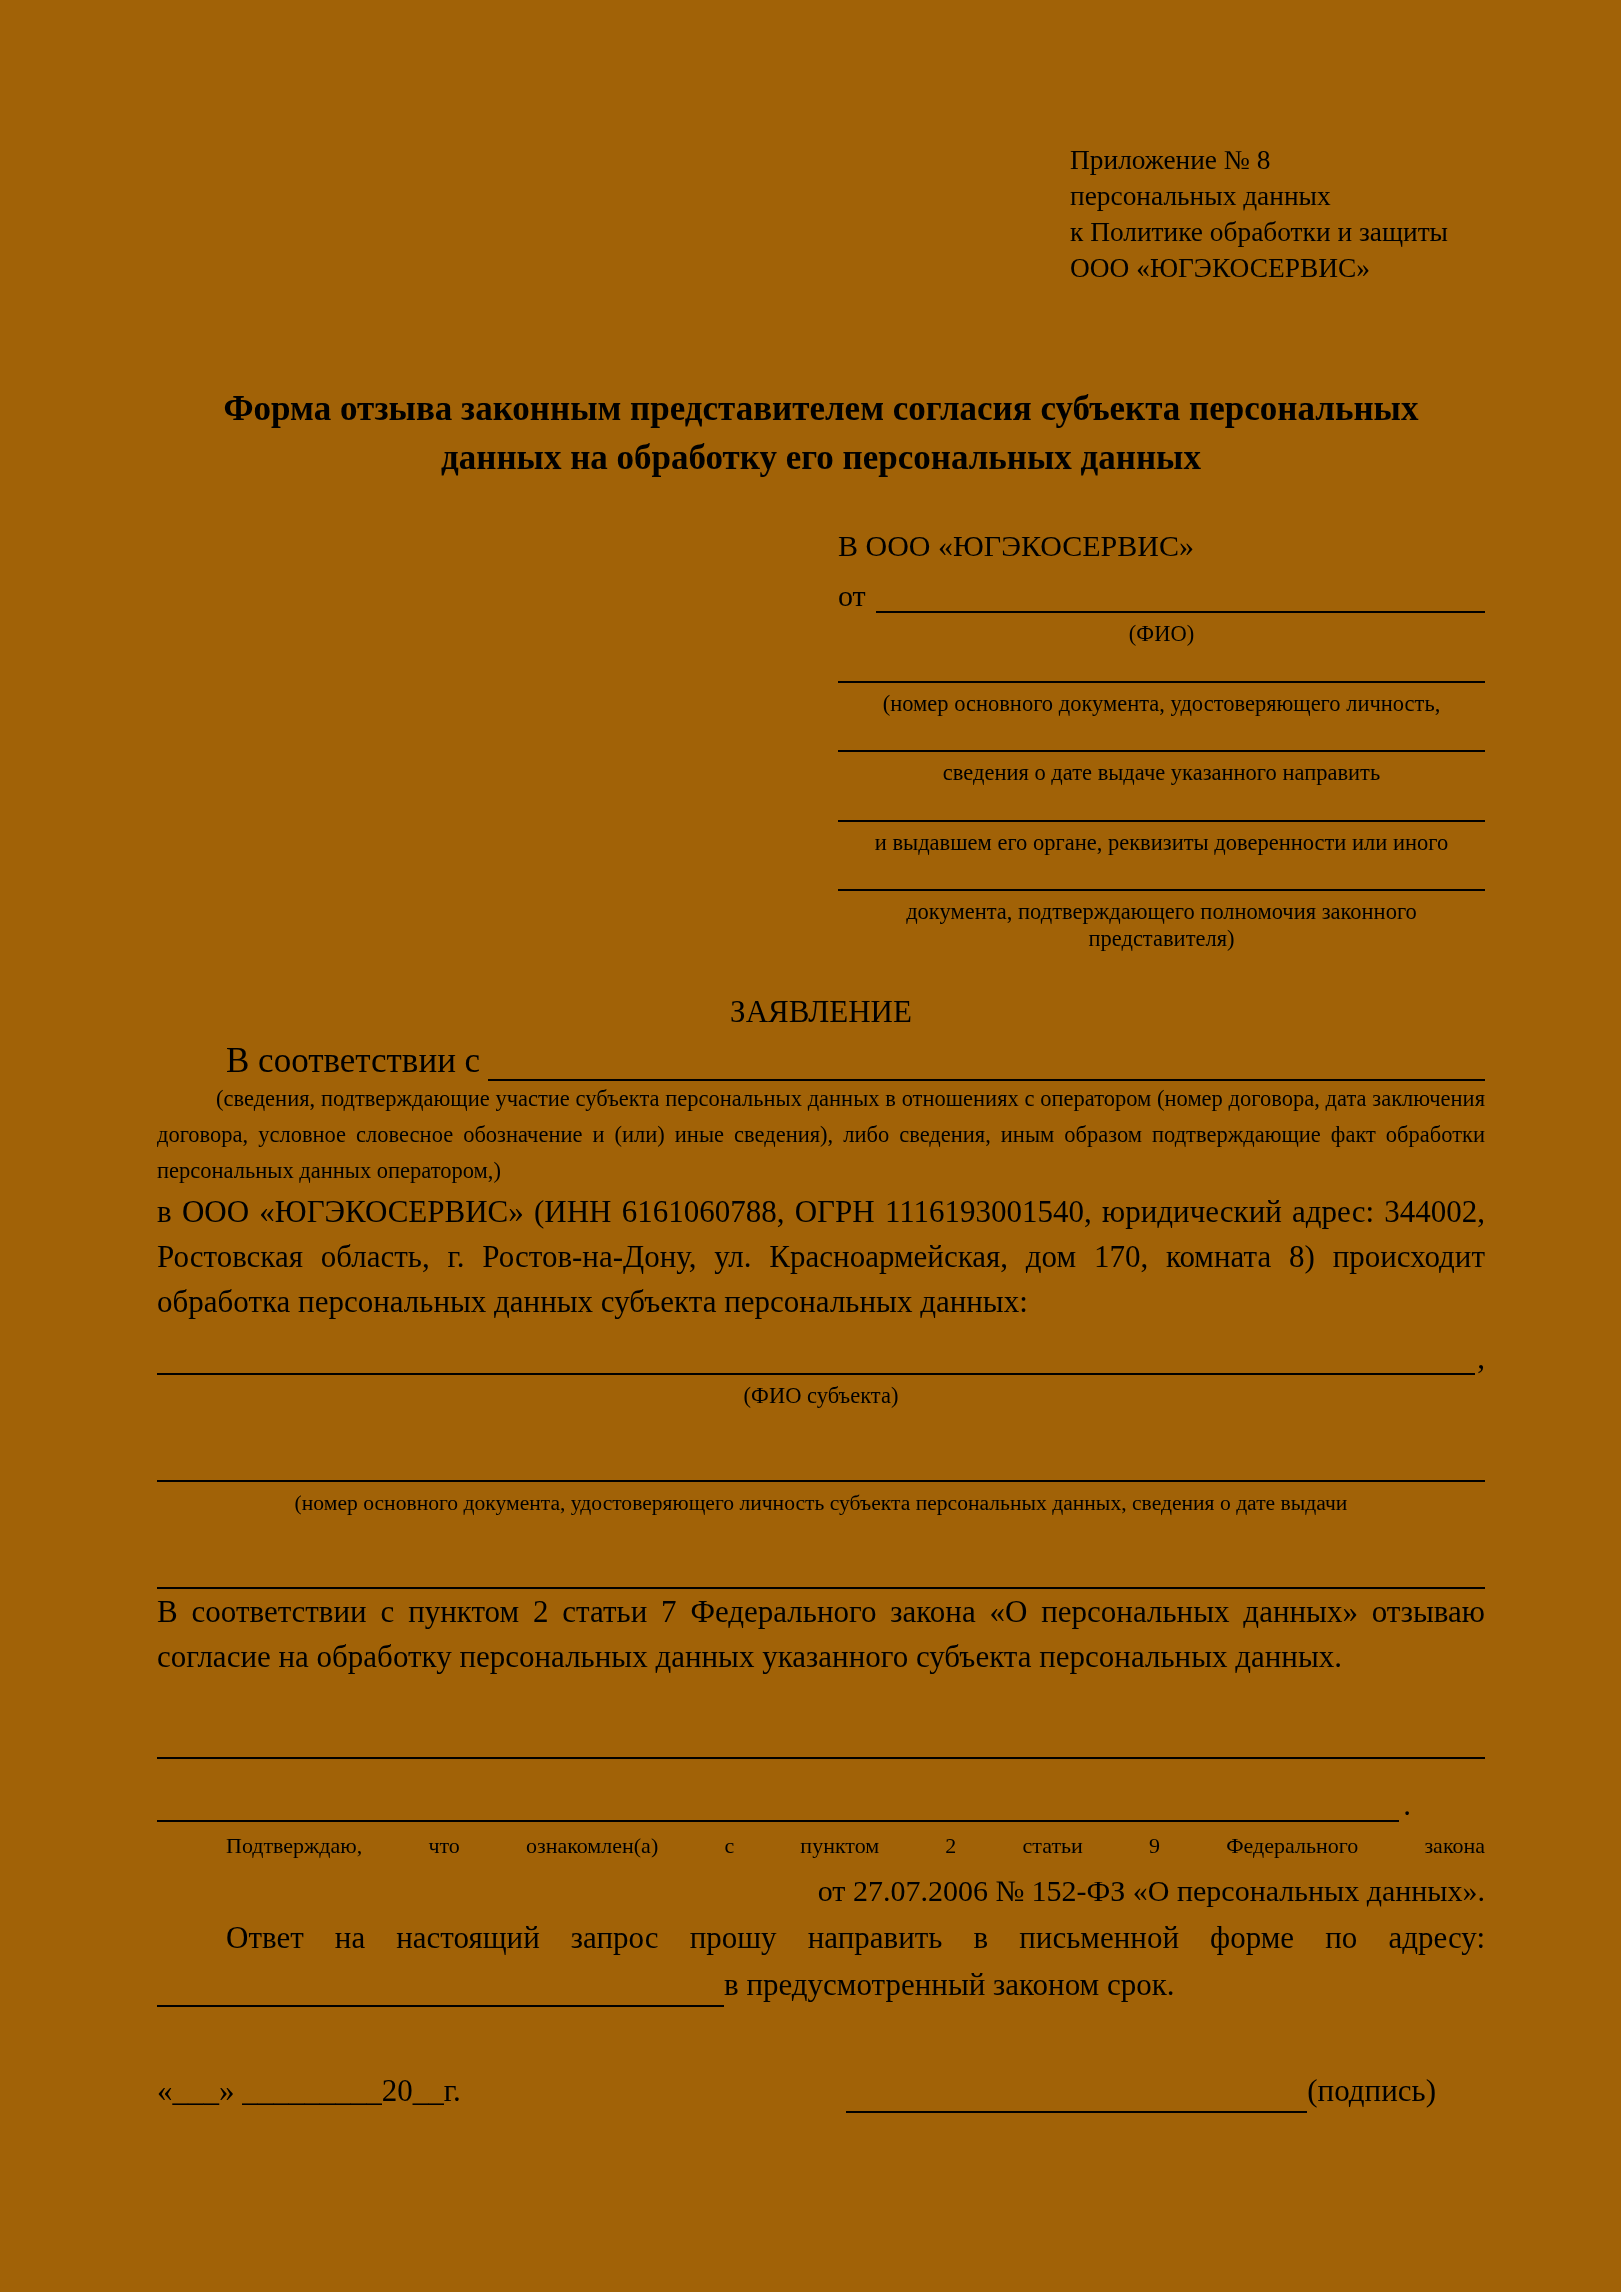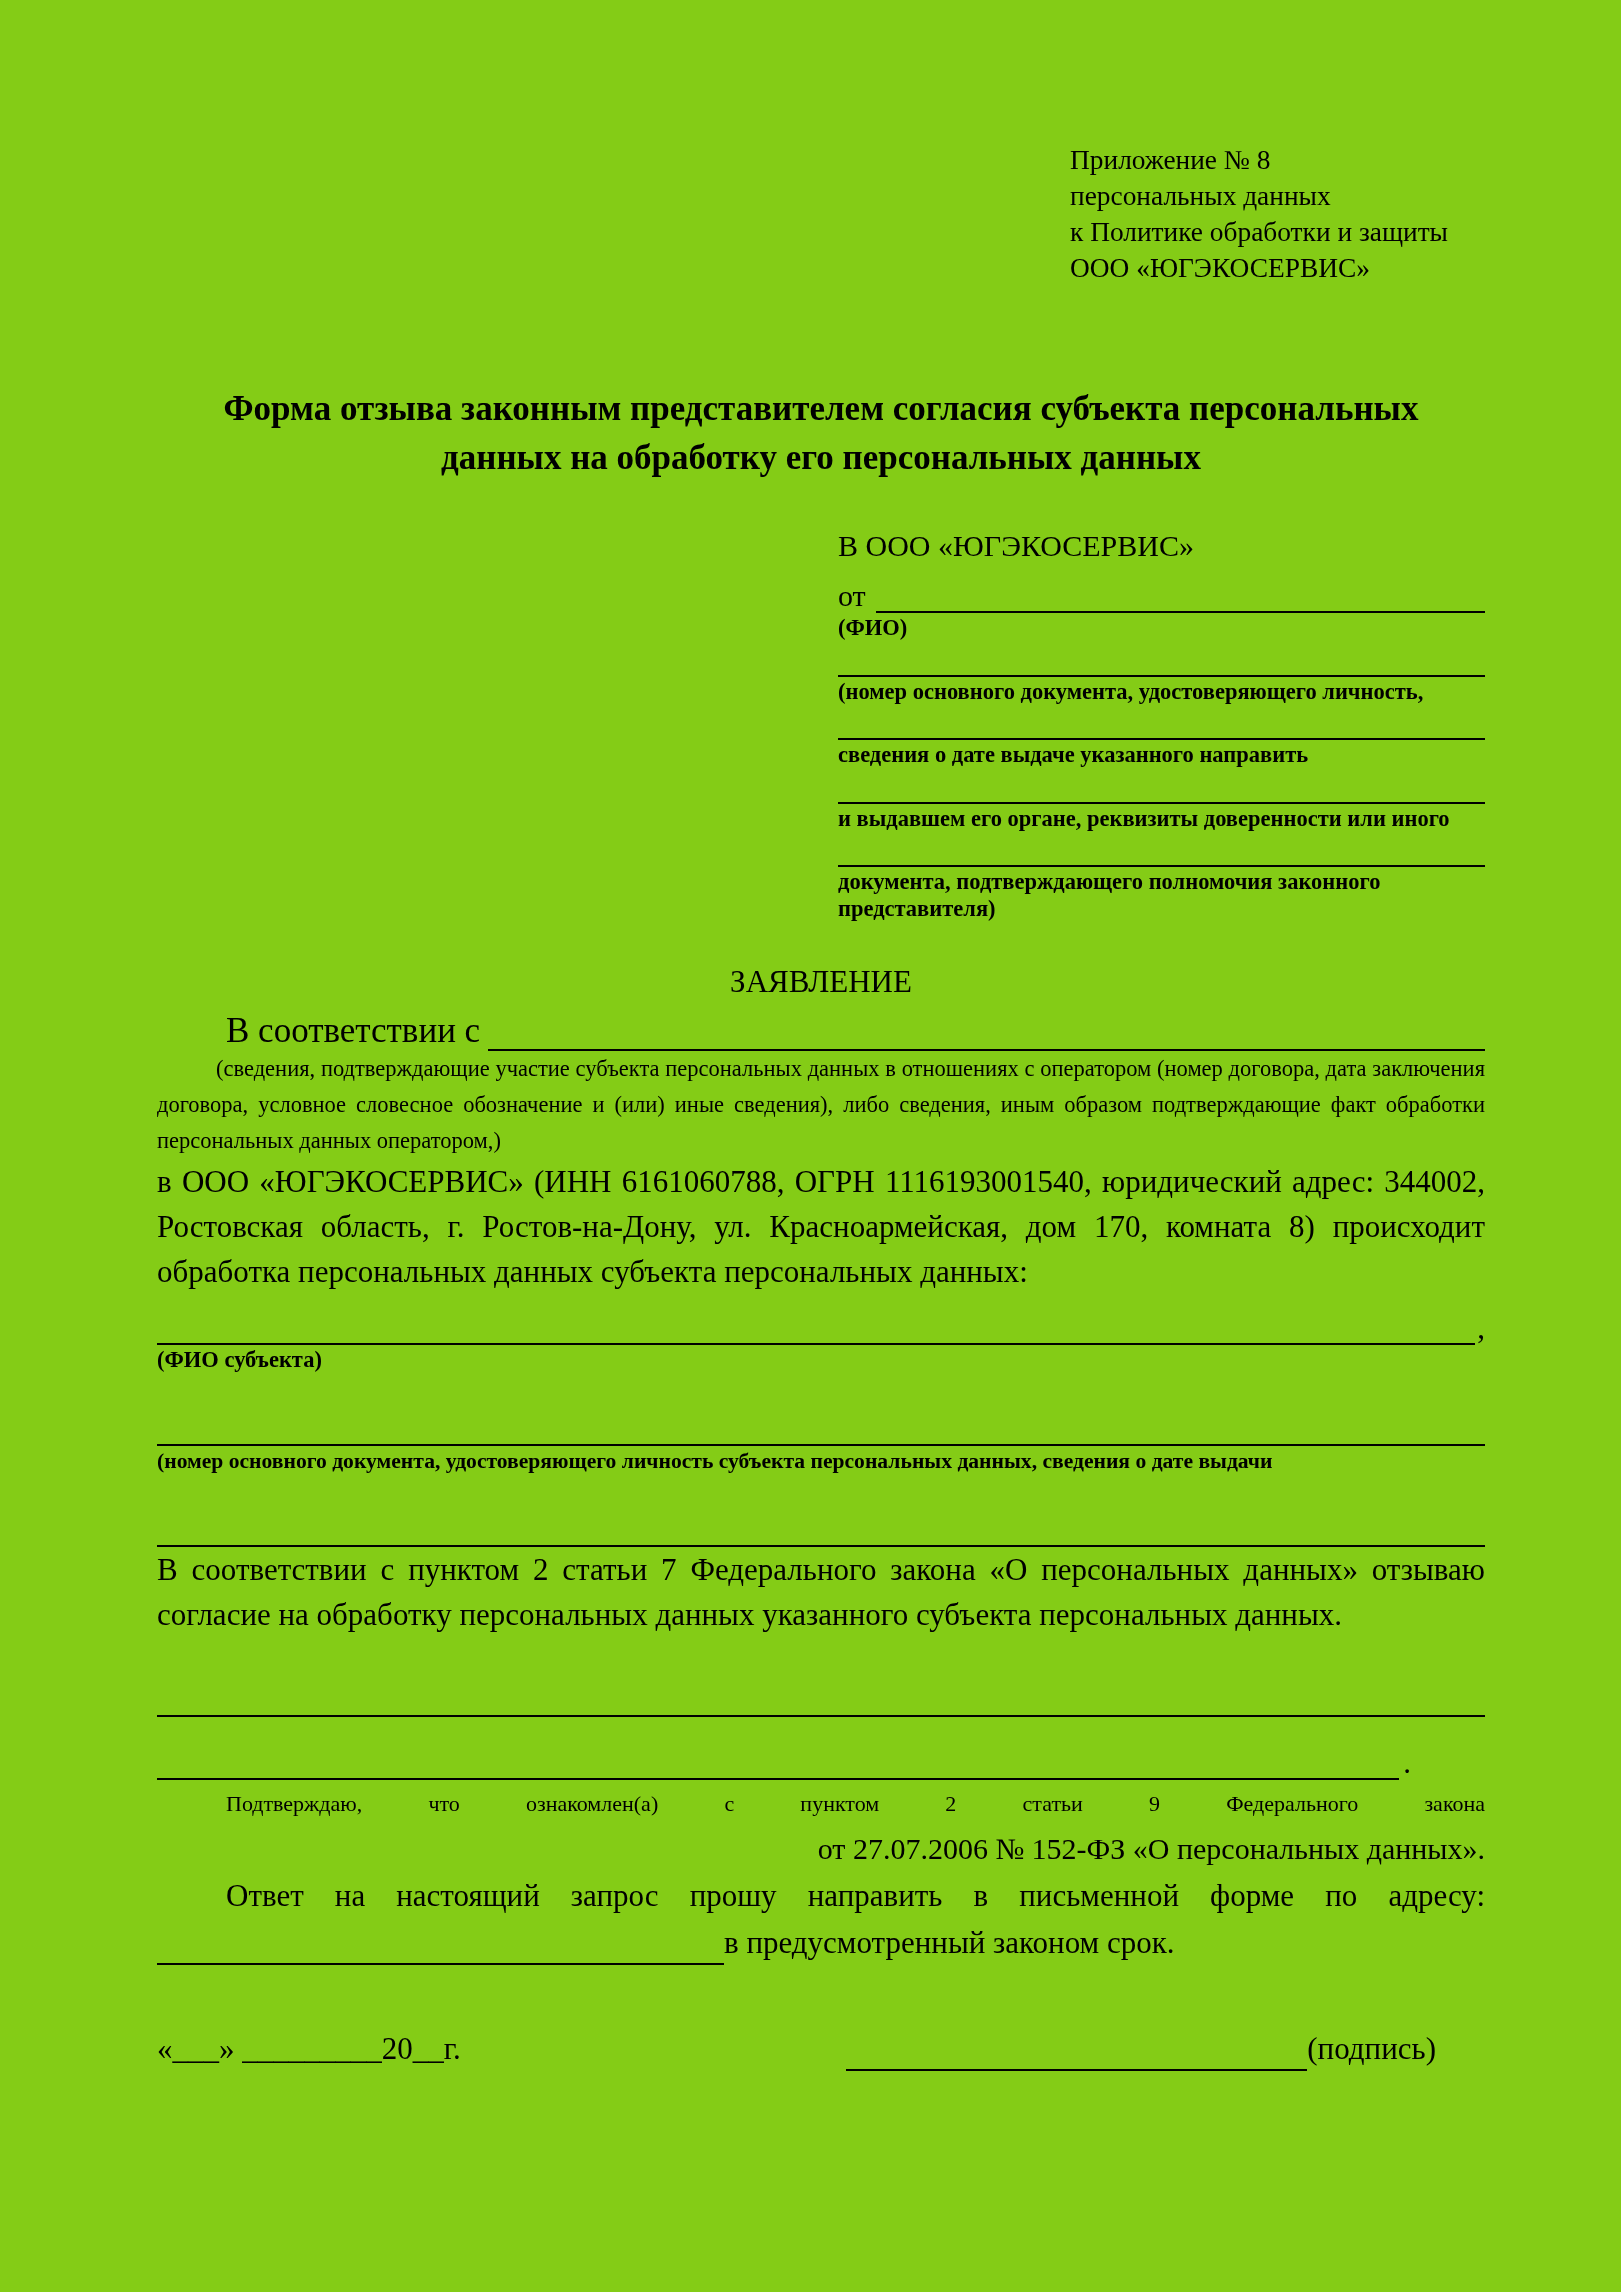--- a/index.html
+++ b/index.html
@@ -4,21 +4,21 @@
 <style>
   * { margin: 0; padding: 0; box-sizing: border-box; }
   html, body { background: #ffffff; }
   body {
     font-family: "Liberation Serif", "DejaVu Serif", serif;
     color: #000000;
   }
   .page {
     width: 1621px;
     height: 2293px;
-    background: #84cc16;
+    background: #a16207;
     padding: 142px 136px 0 157px;
     position: relative;
     overflow: hidden;
   }
 
   
   .appendix { margin-left: 913px; font-size: 27.4px; line-height: 36px; }
 
   
   .form-title {
@@ -34,23 +34,22 @@
   .addressee { margin-left: 681px; margin-top: 41px; font-size: 30px; }
   .addr-row { line-height: 45px; }
   .line-row { display: flex; align-items: flex-end; }
   .fill-line { flex: 1 1 auto; border-bottom: 2px solid #000; height: 41px; }
   .from-row { height: 45px; }
   .from-row .from-label { padding-right: 9.8px; }
   .u-line { height: 35px; border-bottom: 2px solid #000; }
   .caption {
     font-size: 22.5px;
     line-height: 26.5px;
-    text-align: left;
-    padding-top: 2px;
-    font-weight: bold;
+    text-align: center;
+    padding-top: 8px;
   }
 
   
   .statement-heading {
     margin-top: 37px;
     text-align: center;
     font-size: 31px;
     line-height: 45px;
   }
   .body-text {

